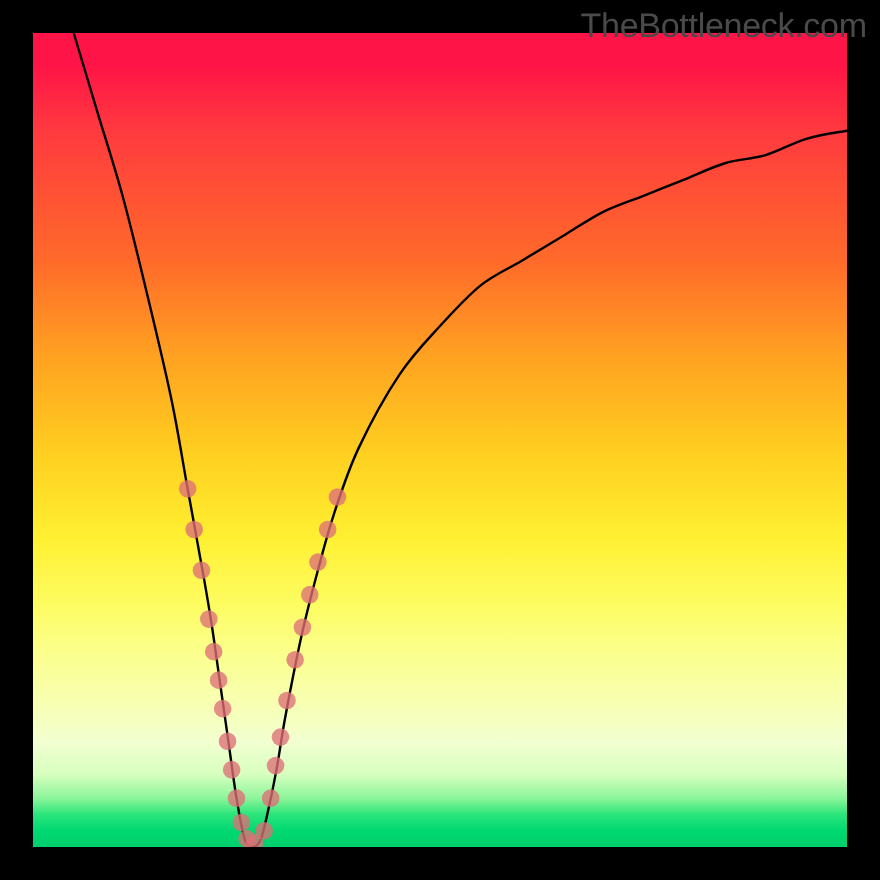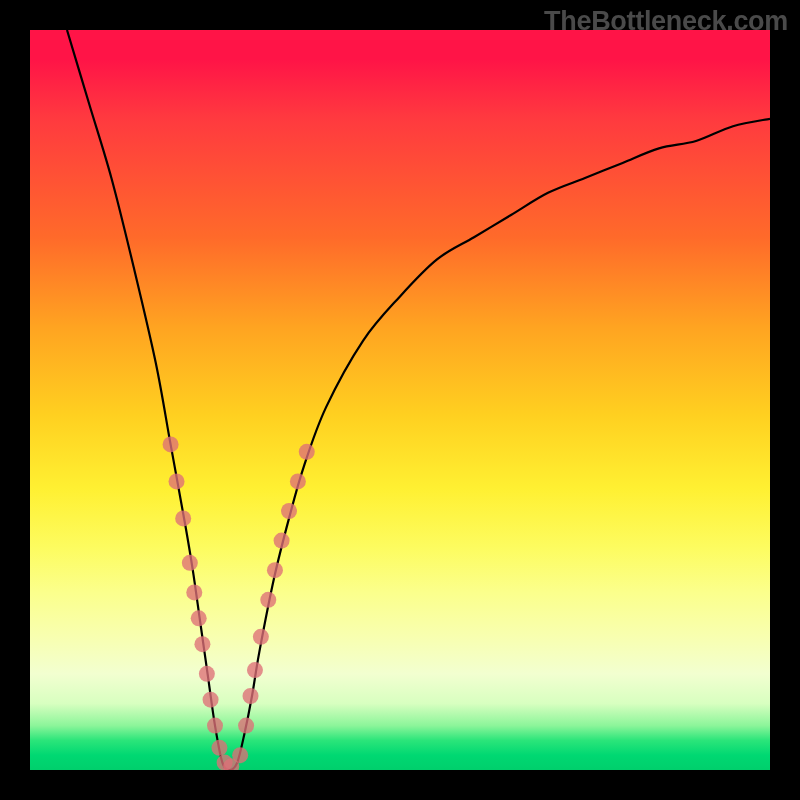--- a/index.html
+++ b/index.html
@@ -45,22 +45,22 @@
       #2be57a 96%,
       #00d872 98%,
       #00cf6c 100%
     );
   }
   .watermark {
     position: absolute;
     top: 6px;
     right: 12px;
     color: #4a4a4a;
-    font-size: 27px;
-    font-weight: 700;
+    font-size: 31px;
+    font-weight: 400;
     letter-spacing: -0.3px;
     z-index: 20;
     user-select: none;
   }
   svg.curve {
     position: absolute;
     left: 0;
     top: 0;
     width: 740px;
     height: 740px;

